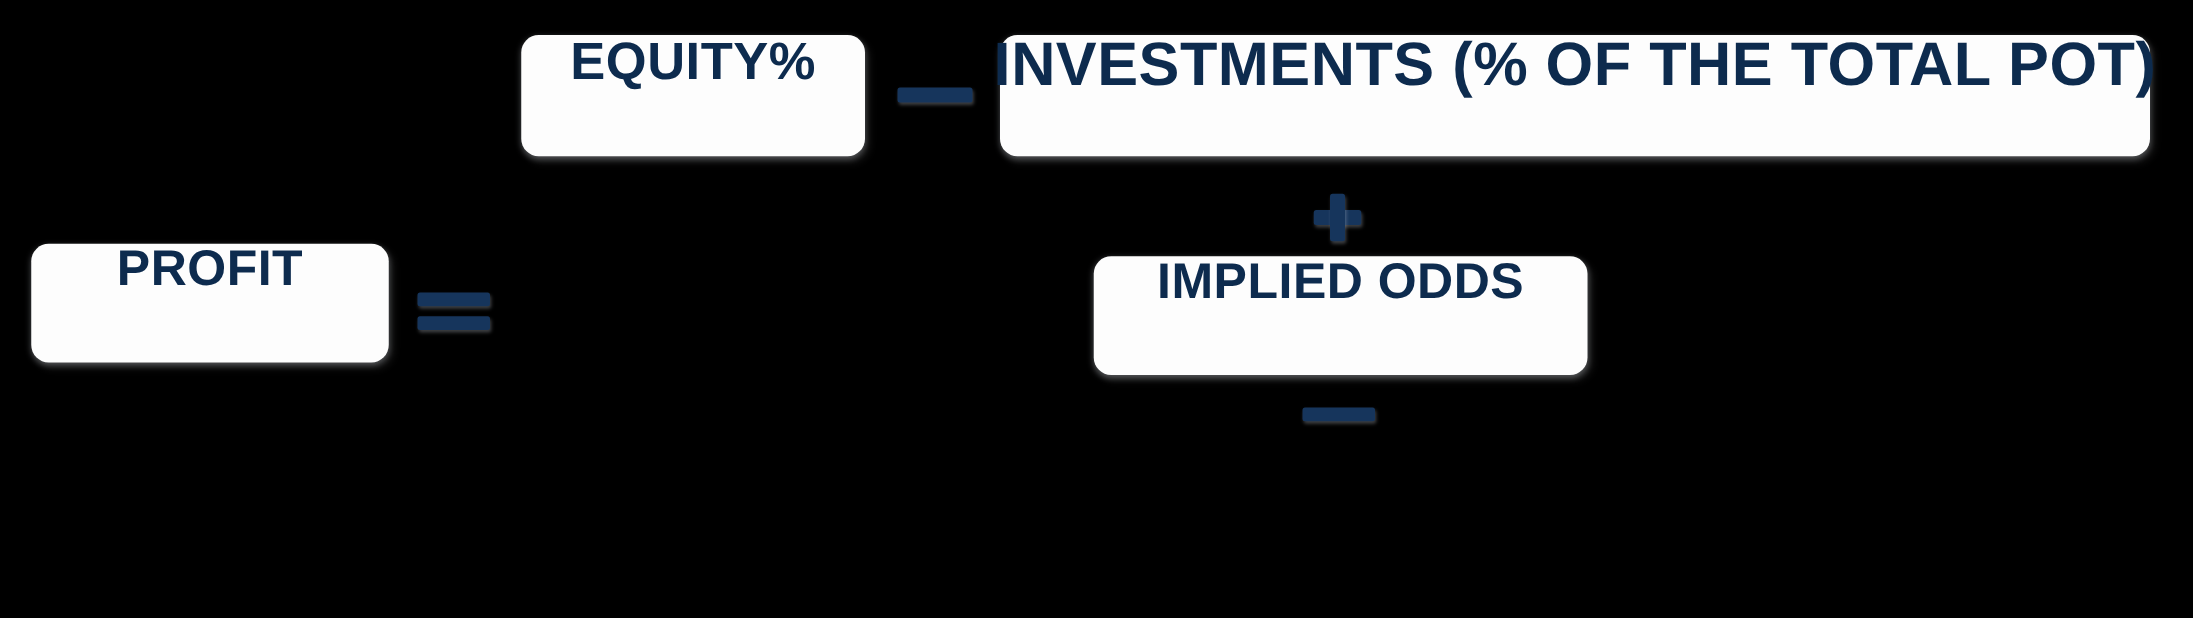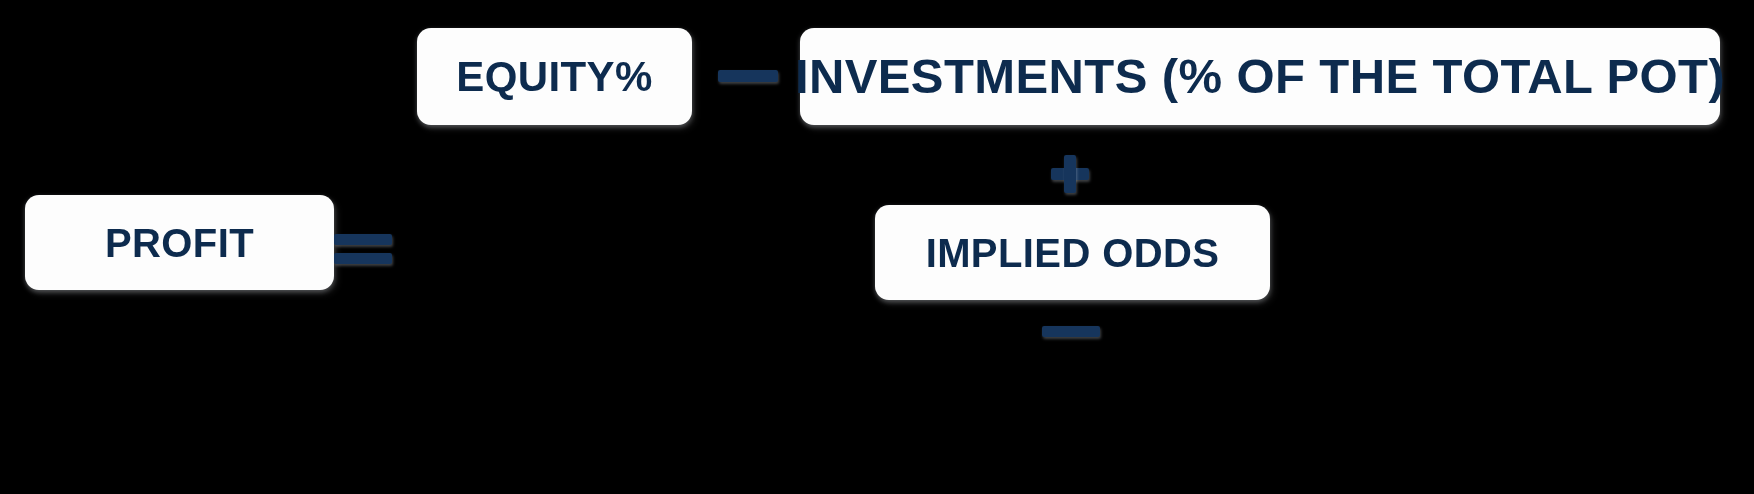--- a/index.html
+++ b/index.html
@@ -16,35 +16,34 @@
     overflow: hidden;
     font-family: "Liberation Sans", sans-serif;
   }
   .node {
     position: absolute;
     background: #fdfdfd;
     border-radius: 14px;
     box-shadow: 3px 4px 7px rgba(255,255,255,0.10),
                 0 2px 5px rgba(200,205,215,0.35);
     display: flex;
-    align-items: center;
     justify-content: center;
     box-sizing: border-box;
   }
   .node-label {
     color: #0d2b4e;
     font-family: "Liberation Sans", sans-serif;
     font-weight: 700;
     letter-spacing: 0.4px;
     white-space: nowrap;
     line-height: 1;
   }
 
   
-  #node-profit      { left: 25px;  top: 195px; width: 309px; height: 95px; }
+  #node-profit      { left: 25px;  top: 195px; width: 286px; height: 95px; }
   #node-equity      { left: 417px; top: 28px;  width: 275px; height: 97px; }
   #node-investments { left: 800px; top: 28px;  width: 920px; height: 97px; }
   #node-implied     { left: 875px; top: 205px; width: 395px; height: 95px; }
   #node-reverse     { left: 762px; top: 362px; width: 628px; height: 103px; }
 
   #node-profit      .node-label { font-size: 40px; }
   #node-equity      .node-label { font-size: 42px; }
   #node-investments .node-label { font-size: 49px; }
   #node-implied     .node-label { font-size: 40px; }
   #node-reverse     .node-label { font-size: 42px; }

